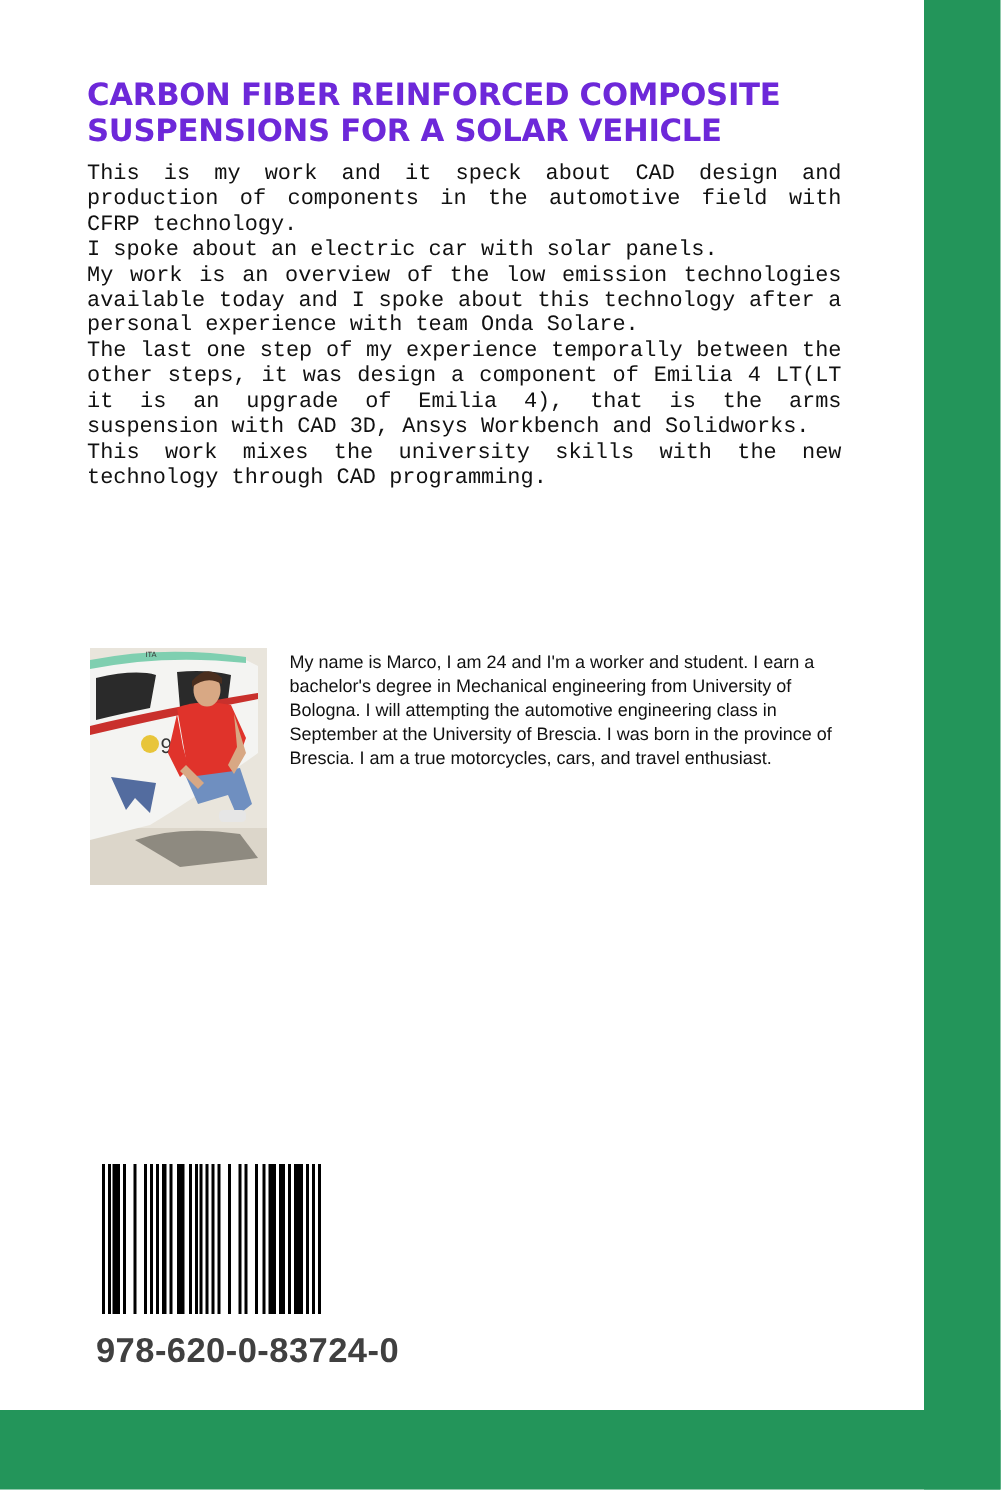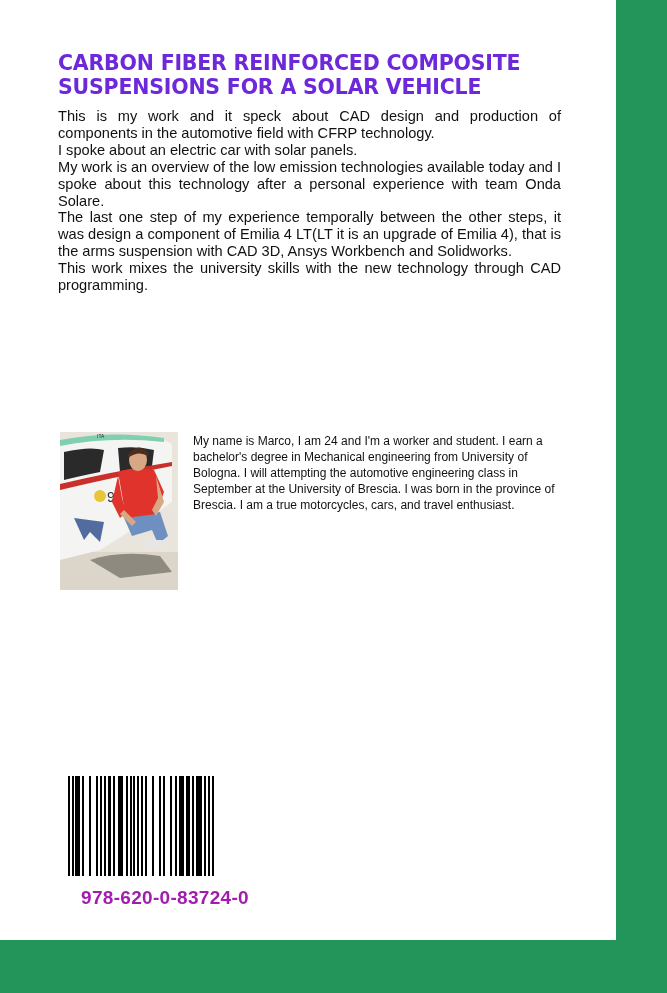--- a/index.html
+++ b/index.html
@@ -21,39 +21,39 @@
     position: absolute; left: 58px; top: 51px; width: 520px;
     font-family: "DejaVu Sans", sans-serif;
     font-weight: bold; font-size: 20.5px; line-height: 24px;
     letter-spacing: -0.2px; color: #6d28d9;
   }
   .body-text {
     position: absolute; left: 58px; top: 108px; width: 503px;
     font-size: 14.6px; line-height: 16.9px; text-align: justify;
     color: #111;
   }
-  .body-text p { margin: 0; }
+  .body-text p { margin: 0; font-family: Liberation Mono, monospace; }
   .photo {
     position: absolute; left: 60px; top: 432px; width: 118px; height: 158px;
     overflow: hidden; background: #e8e4de;
   }
   .bio {
     position: absolute; left: 193px; top: 433px; width: 375px;
     font-size: 12px; line-height: 16px; color: #111;
   }
   .barcode {
     position: absolute; left: 68px; top: 776px; width: 193px; height: 100px;
     display: flex; align-items: stretch;
   }
   .barcode span { display: block; height: 100%; }
   .isbn {
     position: absolute; left: 60px; top: 887px; width: 210px;
     text-align: center;
     font-family: "Liberation Sans", sans-serif;
-    font-weight: bold; font-size: 19px; letter-spacing: 0.3px; color: #a21caf;
+    font-weight: bold; font-size: 23px; letter-spacing: 0.3px; color: #404040;
   }
 </style>
 </head>
 <body>
 
 <div class="green-right"></div>
 <div class="green-bottom"></div>
 
 <div class="title">CARBON FIBER REINFORCED COMPOSITE SUSPENSIONS FOR A SOLAR VEHICLE</div>
 

